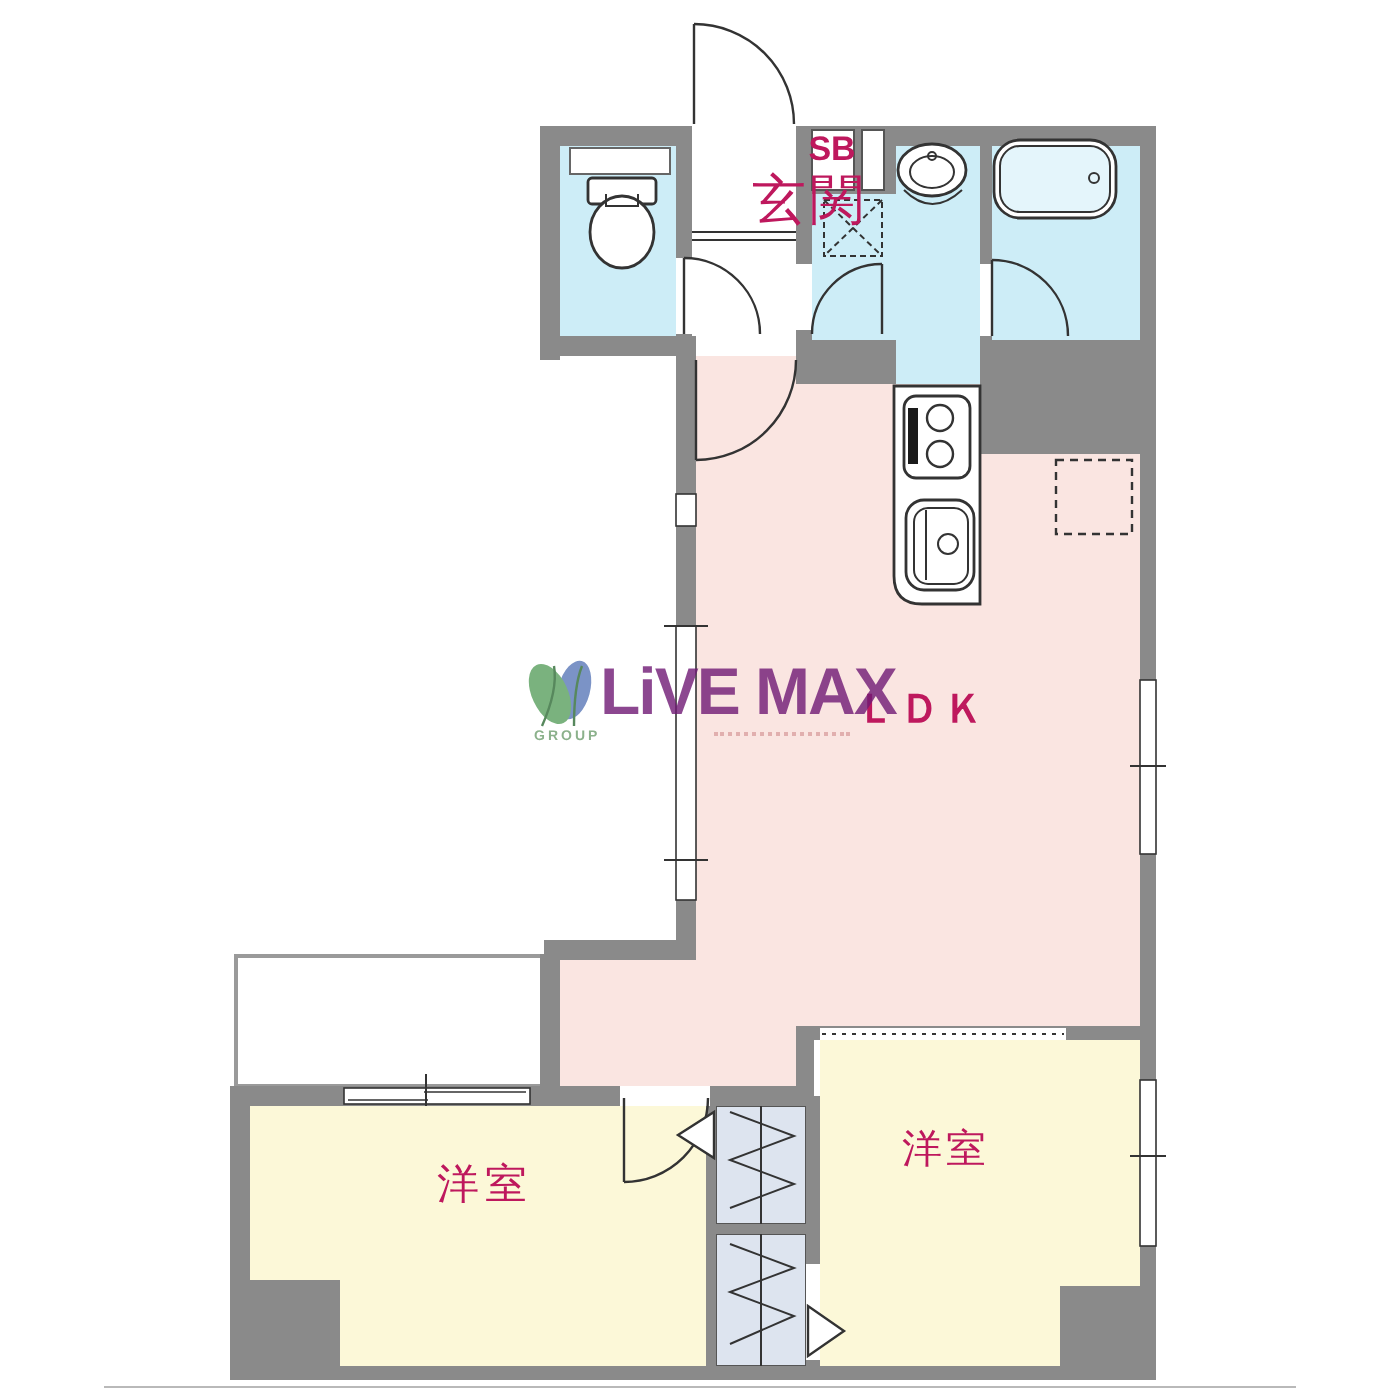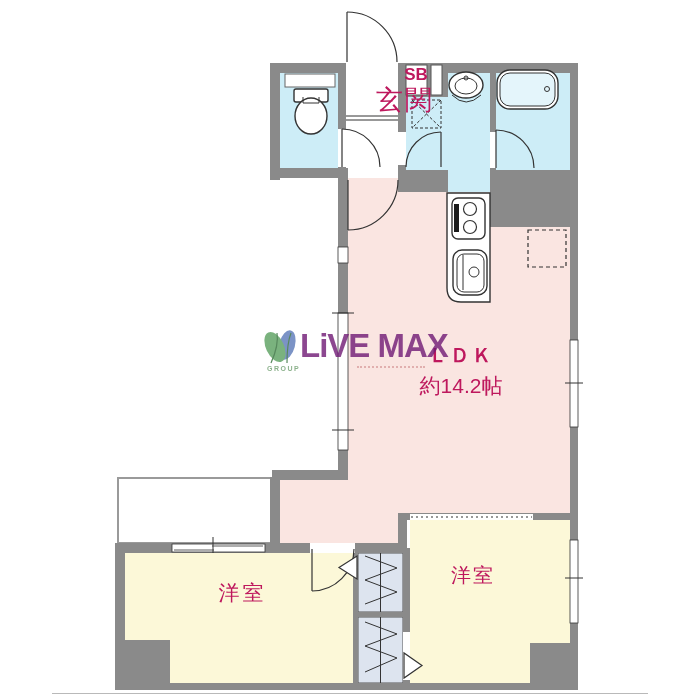--- a/index.html
+++ b/index.html
@@ -213,21 +213,20 @@
 
   <g stroke="#333" stroke-width="1">
     <line x1="346" y1="116" x2="398" y2="116"></line>
     <line x1="346" y1="120" x2="398" y2="120"></line>
   </g>
 </svg>
 
   <div class="lbl lbl-genkan">玄関</div>
   <div class="lbl lbl-sb">SB</div>
   <div class="lbl lbl-ldk">ＬＤＫ</div>
-  <div class="lbl lbl-ldk-size">約14.2帖</div>
   <div class="lbl lbl-yo-l">洋室</div>
   <div class="lbl lbl-yo-r">洋室</div>
 
   <div class="watermark">
     <svg width="44" height="50" viewBox="0 0 44 50">
       <ellipse cx="26" cy="20" rx="8" ry="15" transform="rotate(15 26 20)" fill="#5b79b8"></ellipse>
       <ellipse cx="14" cy="22" rx="9" ry="16" transform="rotate(-25 14 22)" fill="#5aa05f"></ellipse>
       <path d="M10,38 Q18,20 16,8 M26,38 Q26,18 30,8" stroke="#2e6b35" stroke-width="1.2" fill="none"></path>
     </svg>
     <div class="wm-text">LiVE MAX</div>

